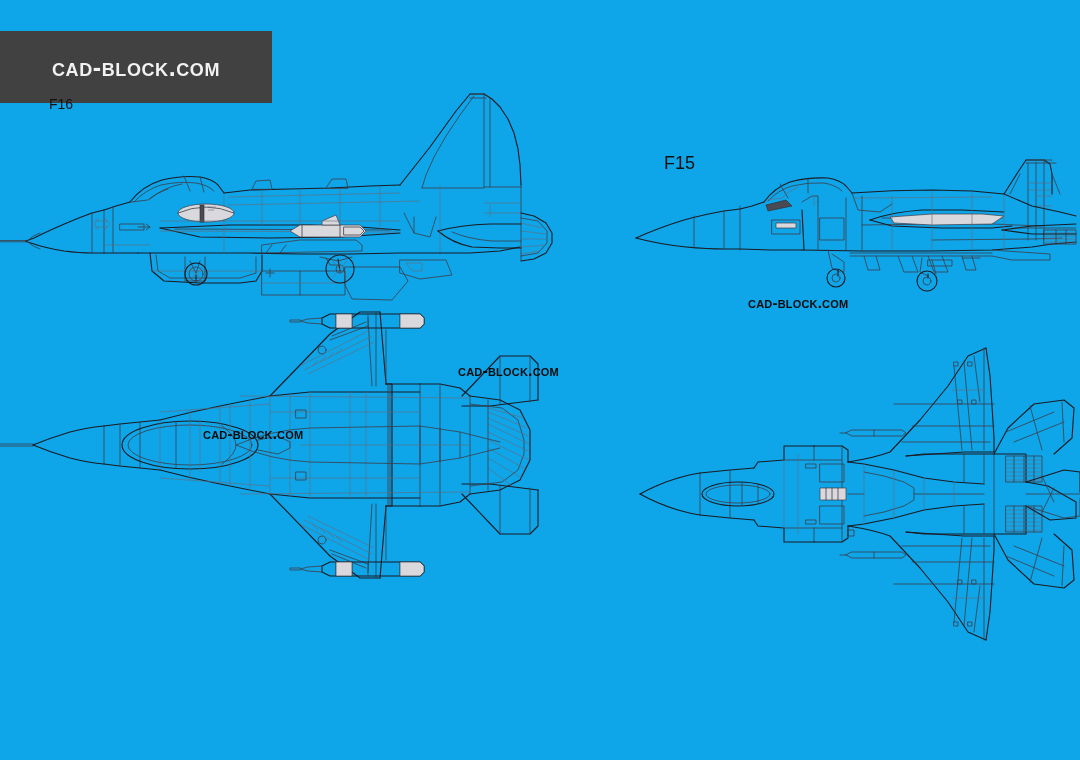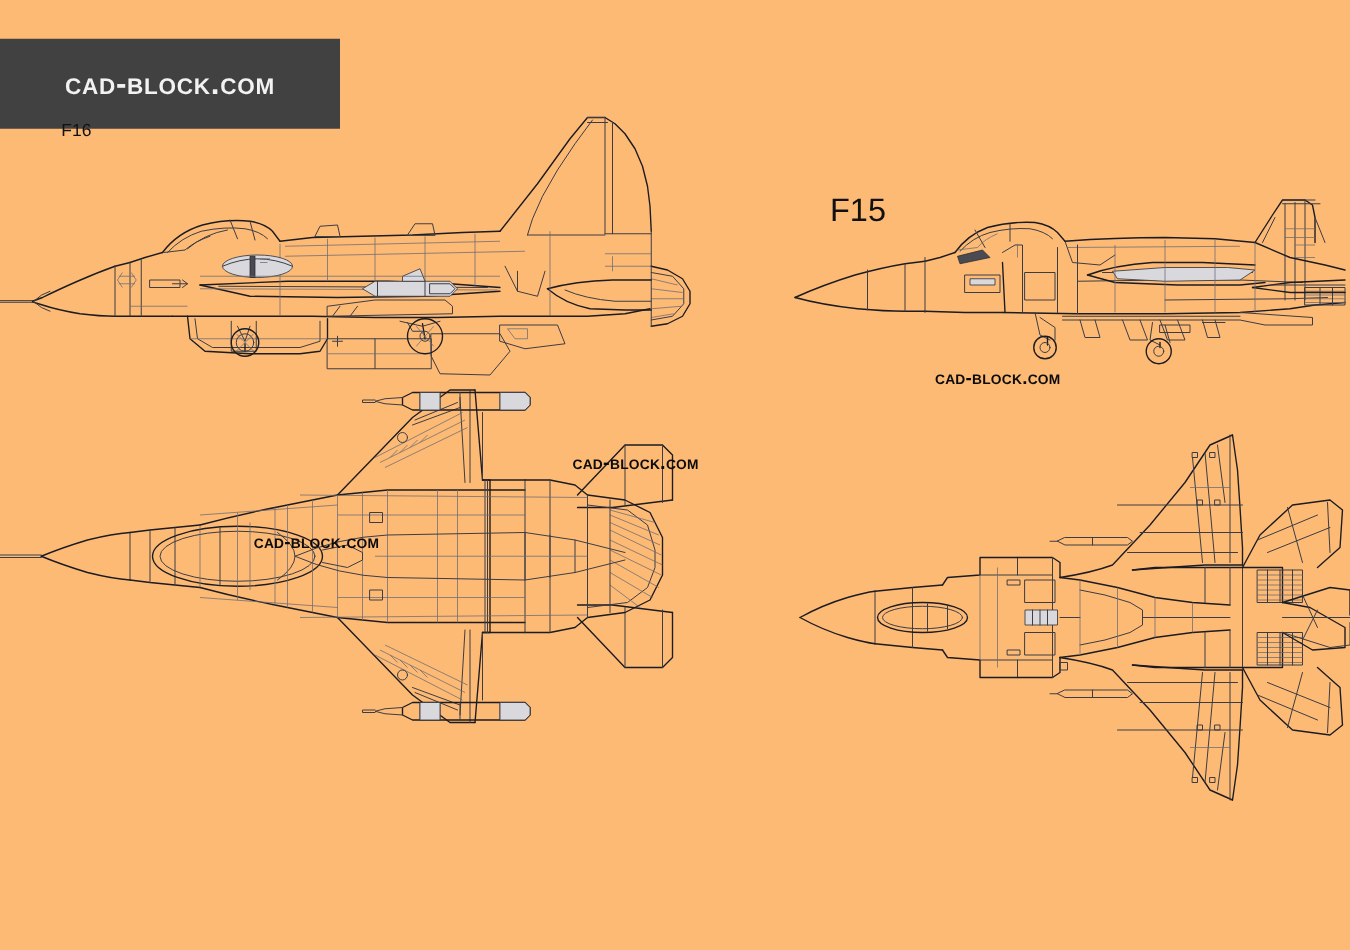--- a/index.html
+++ b/index.html
@@ -14,21 +14,21 @@
     position: relative;
     overflow: hidden;
     font-family: "Liberation Sans", sans-serif;
     background: #ffffff;
   }
   #page {
     position: absolute;
     left: 0; top: 0;
     width: 1080px;
     height: 760px;
-    background: #fdba74;
+    background: #0ea5e9;
   }
   
   #logo-banner {
     position: absolute;
     left: 0px;
     top: 31px;
     width: 272px;
     height: 72px;
     background: #414141;
     display: flex;
@@ -55,21 +55,21 @@
     white-space: nowrap;
   }
   #label-f16 {
     left: 49px;
     top: 96px;
     font-size: 14px;
   }
   #label-f15 {
     left: 664px;
     top: 153px;
-    font-size: 26px;
+    font-size: 18px;
   }
 
   
   .watermark {
     position: absolute;
     color: #0b0b0b;
     font-family: "Liberation Sans", sans-serif;
     font-weight: 700;
     white-space: nowrap;
     font-variant: small-caps;

